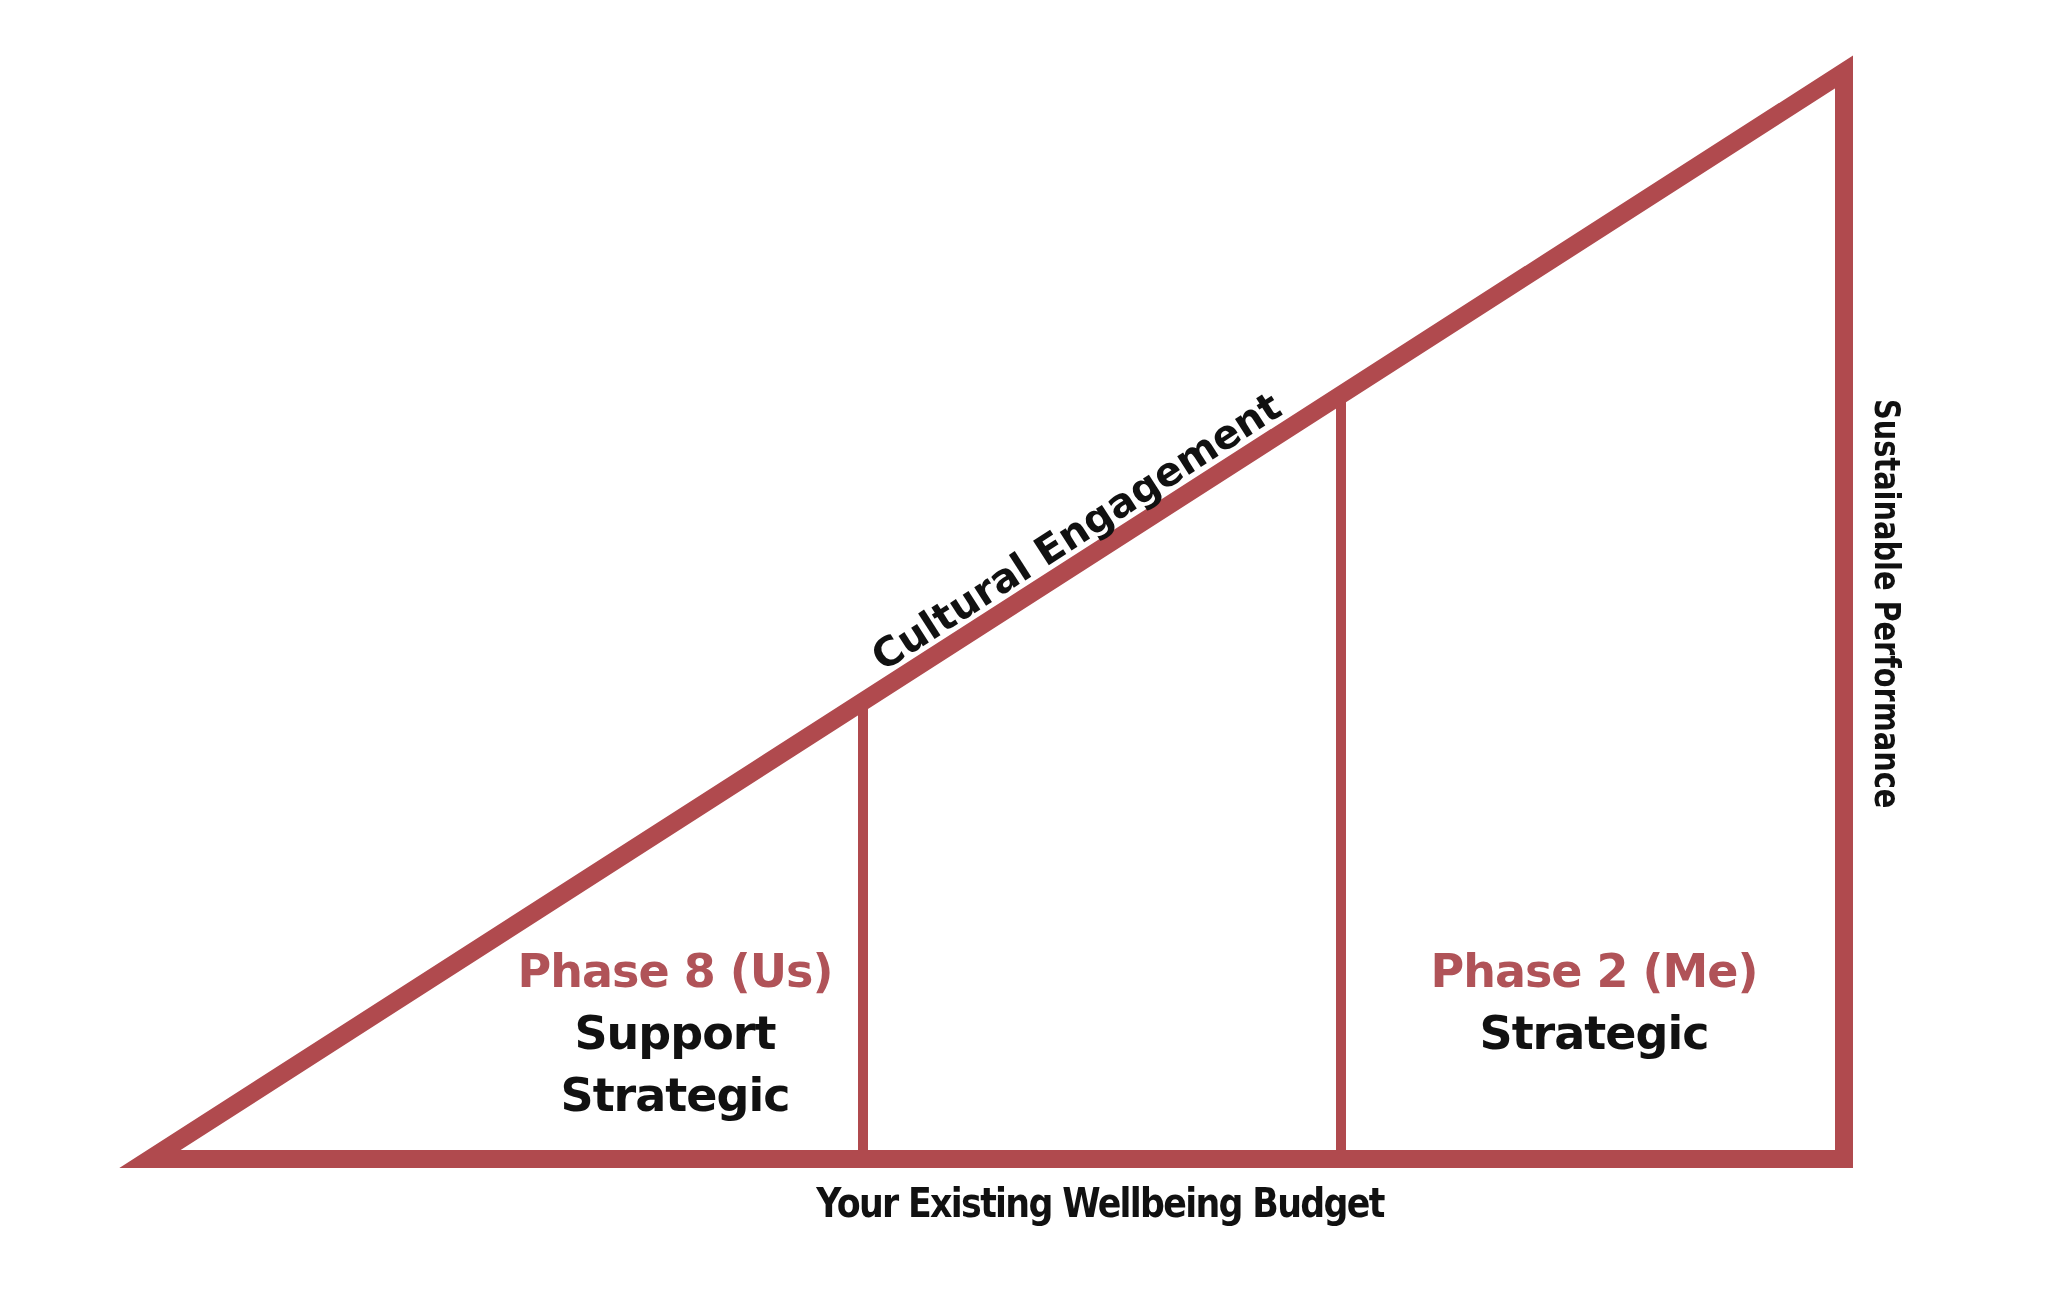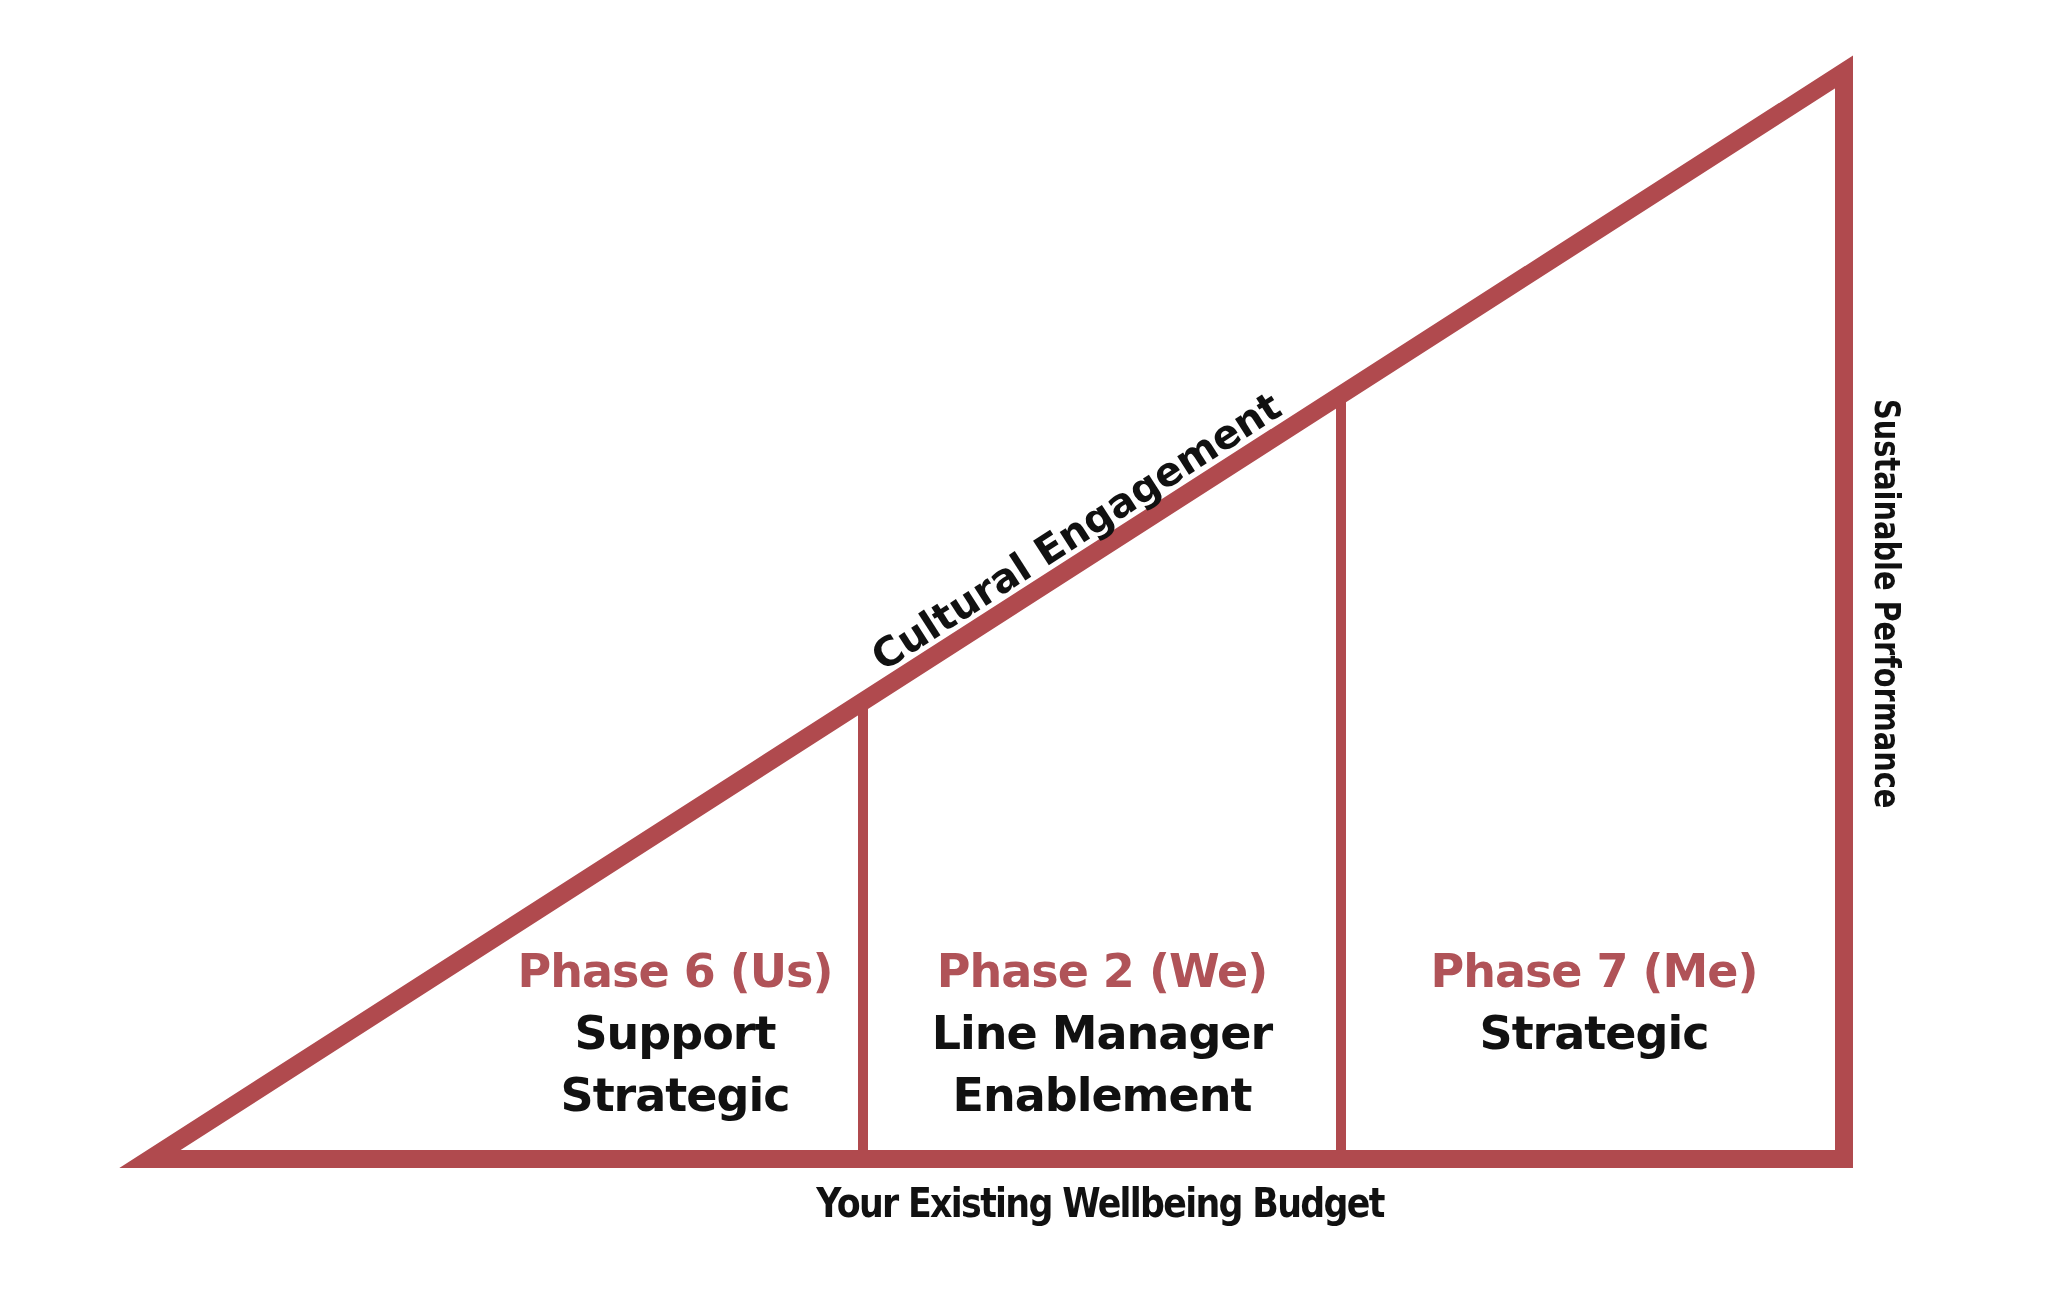--- a/index.html
+++ b/index.html
@@ -97,31 +97,26 @@
     <polygon class="triangle" points="150,1159 1844,1159 1844,72" stroke="#b04a4e"></polygon>
     <line class="divider" x1="863" y1="700" x2="863" y2="1159" stroke="#b04a4e"></line>
     <line class="divider" x1="1341" y1="398" x2="1341" y2="1159" stroke="#b04a4e"></line>
   </svg>
 
   <div class="label hypotenuse-label">Cultural Engagement</div>
 
   <div class="label right-axis-label">Sustainable Performance</div>
 
   <div class="phase phase-1">
-    <div class="ptitle">Phase 6 (Us)</div>
+    <div class="ptitle">Phase 8 (Us)</div>
     <div class="pline">Support</div>
     <div class="pline">Strategic</div>
   </div>
 
-  <div class="phase phase-2">
-    <div class="ptitle">Phase 2 (We)</div>
-    <div class="pline">Line Manager</div>
-    <div class="pline">Enablement</div>
-  </div>
 
   <div class="phase phase-3">
-    <div class="ptitle">Phase 7 (Me)</div>
+    <div class="ptitle">Phase 2 (Me)</div>
     <div class="pline">Strategic</div>
   </div>
 
   <div class="label bottom-axis-label">Your Existing Wellbeing Budget</div>
 
 </div>
 
 </body></html>

